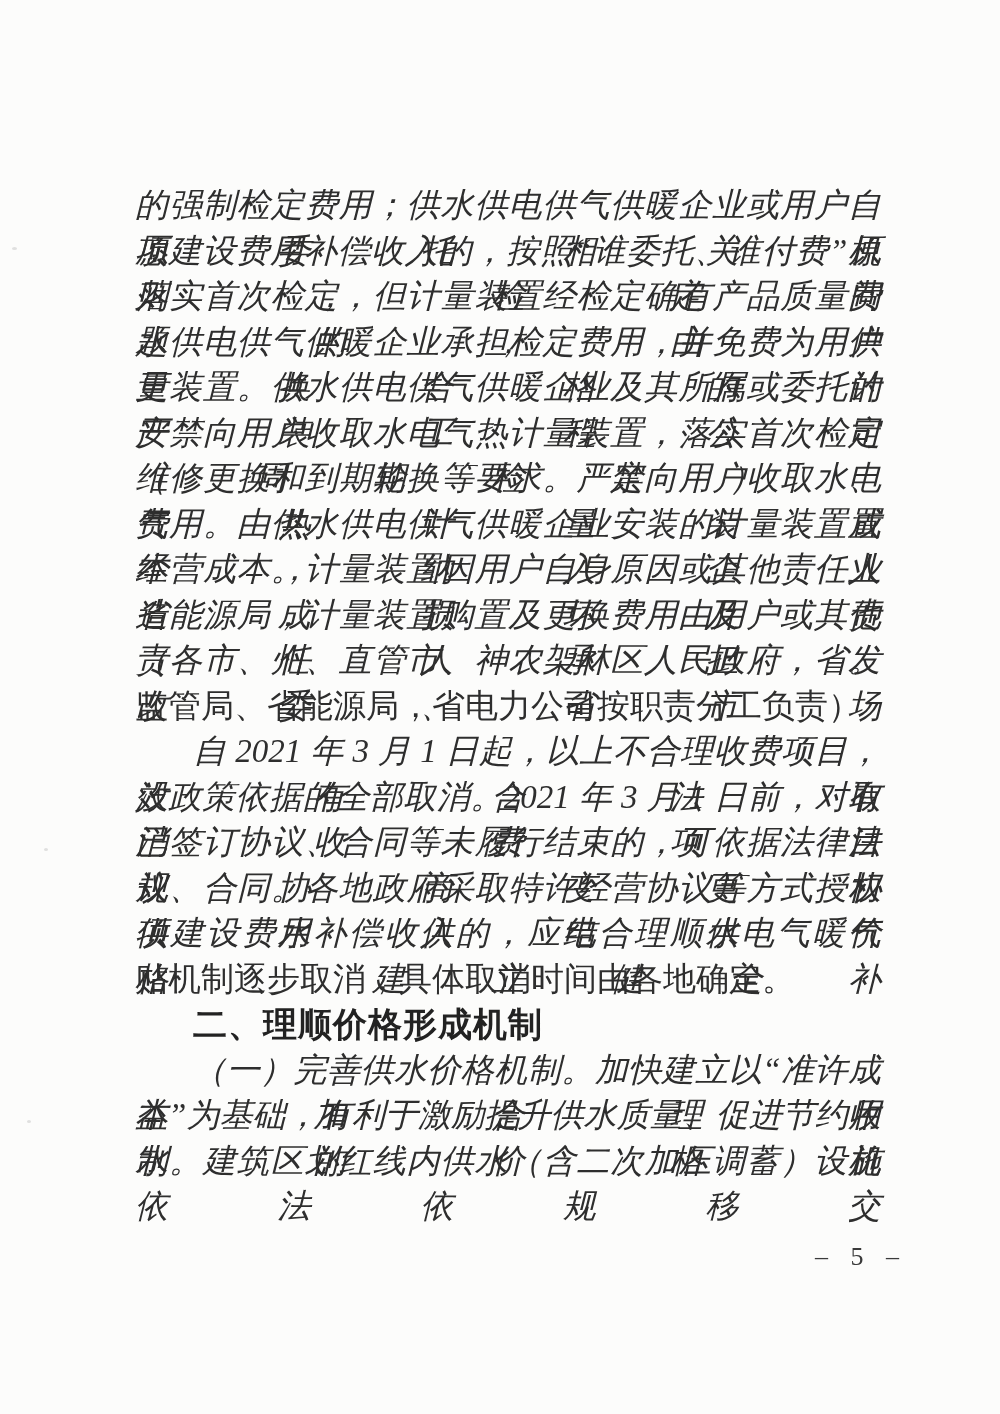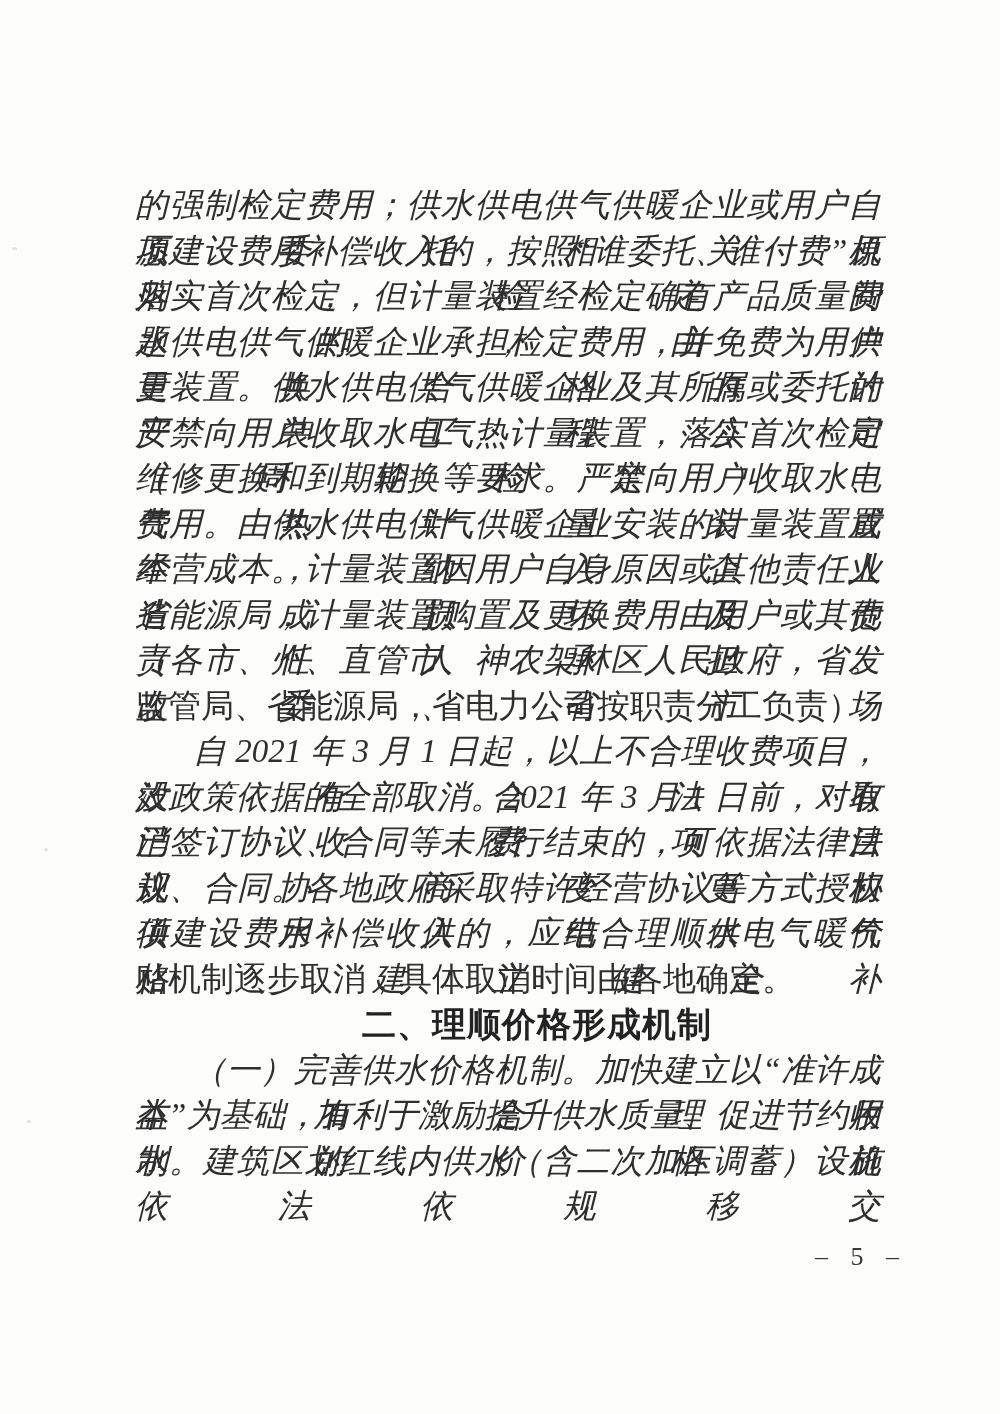--- a/index.html
+++ b/index.html
@@ -38,21 +38,20 @@
   }
   .line.indent {
     text-indent: 58px;
   }
   .line.heading {
     font-family: "Liberation Sans", "DejaVu Sans", sans-serif;
     font-weight: bold;
     font-size: 34px;
     color: #222222;
     letter-spacing: 1px;
-    text-align: center;
   }
   .page-number {
     position: absolute;
     left: 815px;
     top: 1242px;
     font-size: 26px;
     color: #3a3a3a;
     letter-spacing: 8px;
     font-family: "Liberation Serif", "DejaVu Serif", serif;
   }

